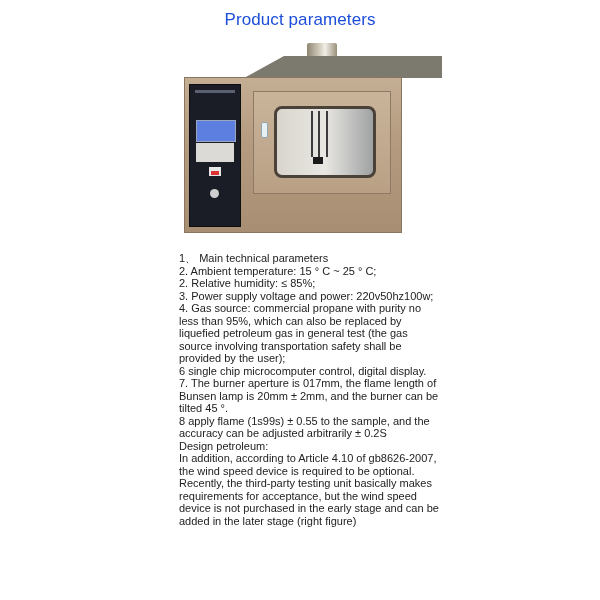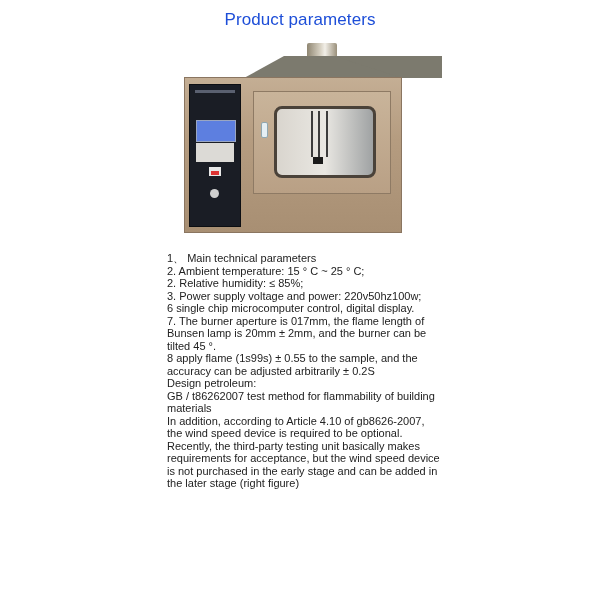--- a/index.html
+++ b/index.html
@@ -192,20 +192,21 @@
       left: 167px;
       top: 252px;
       width: 275px;
       color: #222222;
       font-size: 11px;
       line-height: 12.5px;
       font-family: "Liberation Sans", sans-serif;
     }
     .params div {
       white-space: normal;
+      margin-left: 12px;
     }
   </style>
 </head>
 <body>
 
 <div class="title">Product parameters</div>
 
 <div class="product">
   <div class="chimney"></div>
   <div class="hood-fill"></div>
@@ -229,19 +230,19 @@
       </div>
     </div>
   </div>
 </div>
 
 <div class="params">
   <div>1、 Main technical parameters</div>
   <div>2. Ambient temperature: 15 ° C ~ 25 ° C;</div>
   <div>2. Relative humidity: ≤ 85%;</div>
   <div>3. Power supply voltage and power: 220v50hz100w;</div>
+  <div>4. Gas source: commercial propane with purity no less than 95%, which can also be replaced by liquefied petroleum gas in general test (the gas source involving transportation safety shall be provided by the user);</div>
   <div>6 single chip microcomputer control, digital display.</div>
   <div>7. The burner aperture is 017mm, the flame length of Bunsen lamp is 20mm ± 2mm, and the burner can be tilted 45 °.</div>
   <div>8 apply flame (1s99s) ± 0.55 to the sample, and the accuracy can be adjusted arbitrarily ± 0.2S</div>
   <div>Design petroleum:</div>
-  <div>GB / t86262007 test method for flammability of building materials</div>
   <div>In addition, according to Article 4.10 of gb8626-2007, the wind speed device is required to be optional. Recently, the third-party testing unit basically makes requirements for acceptance, but the wind speed device is not purchased in the early stage and can be added in the later stage (right figure)</div>
 </div>
 
 </body></html>

